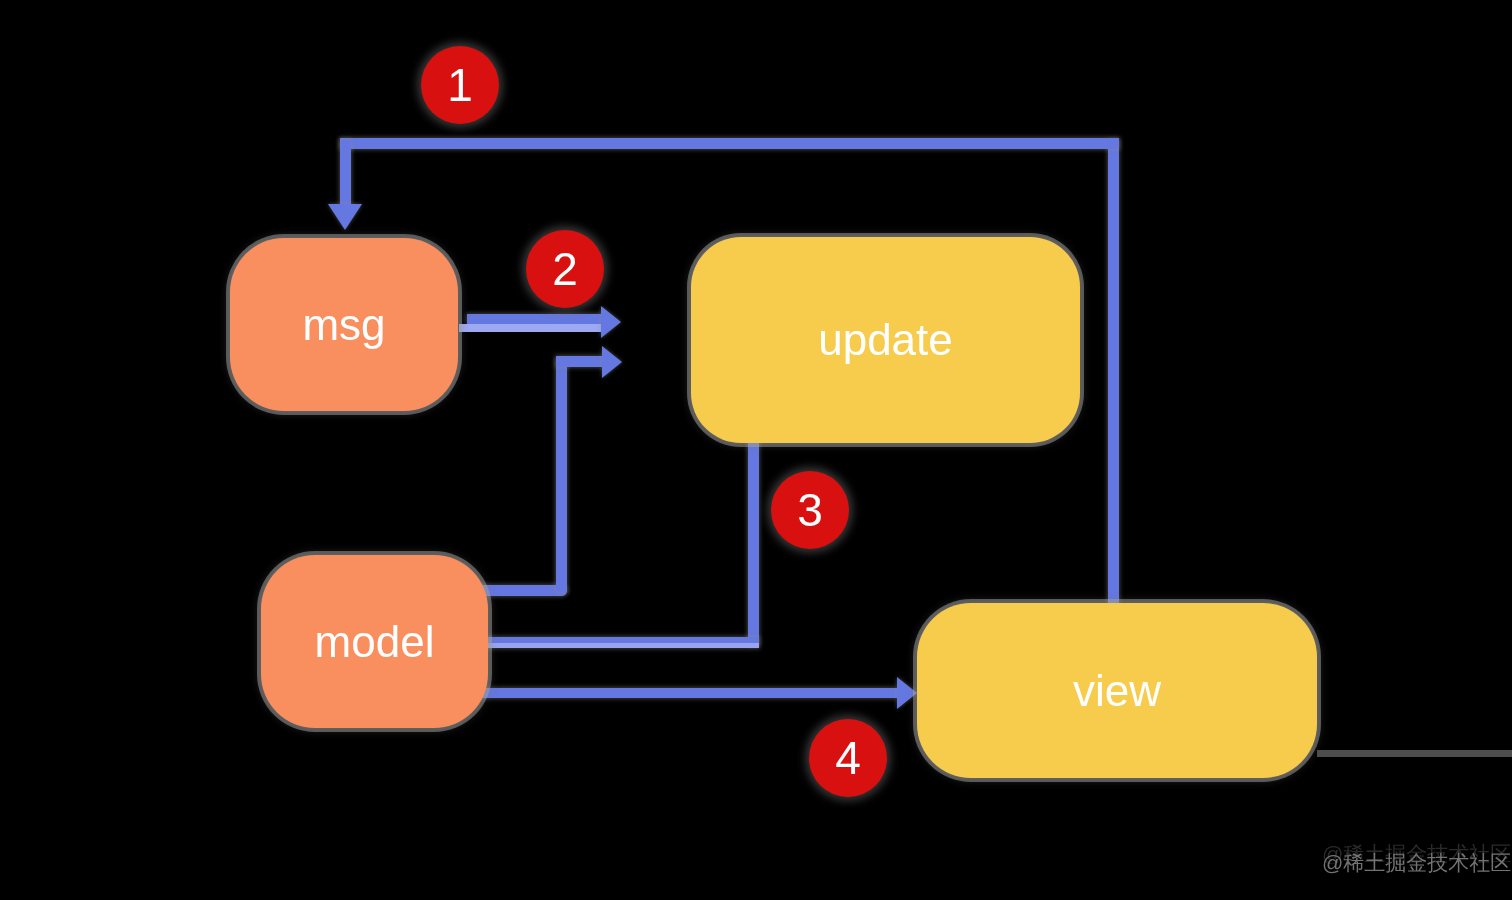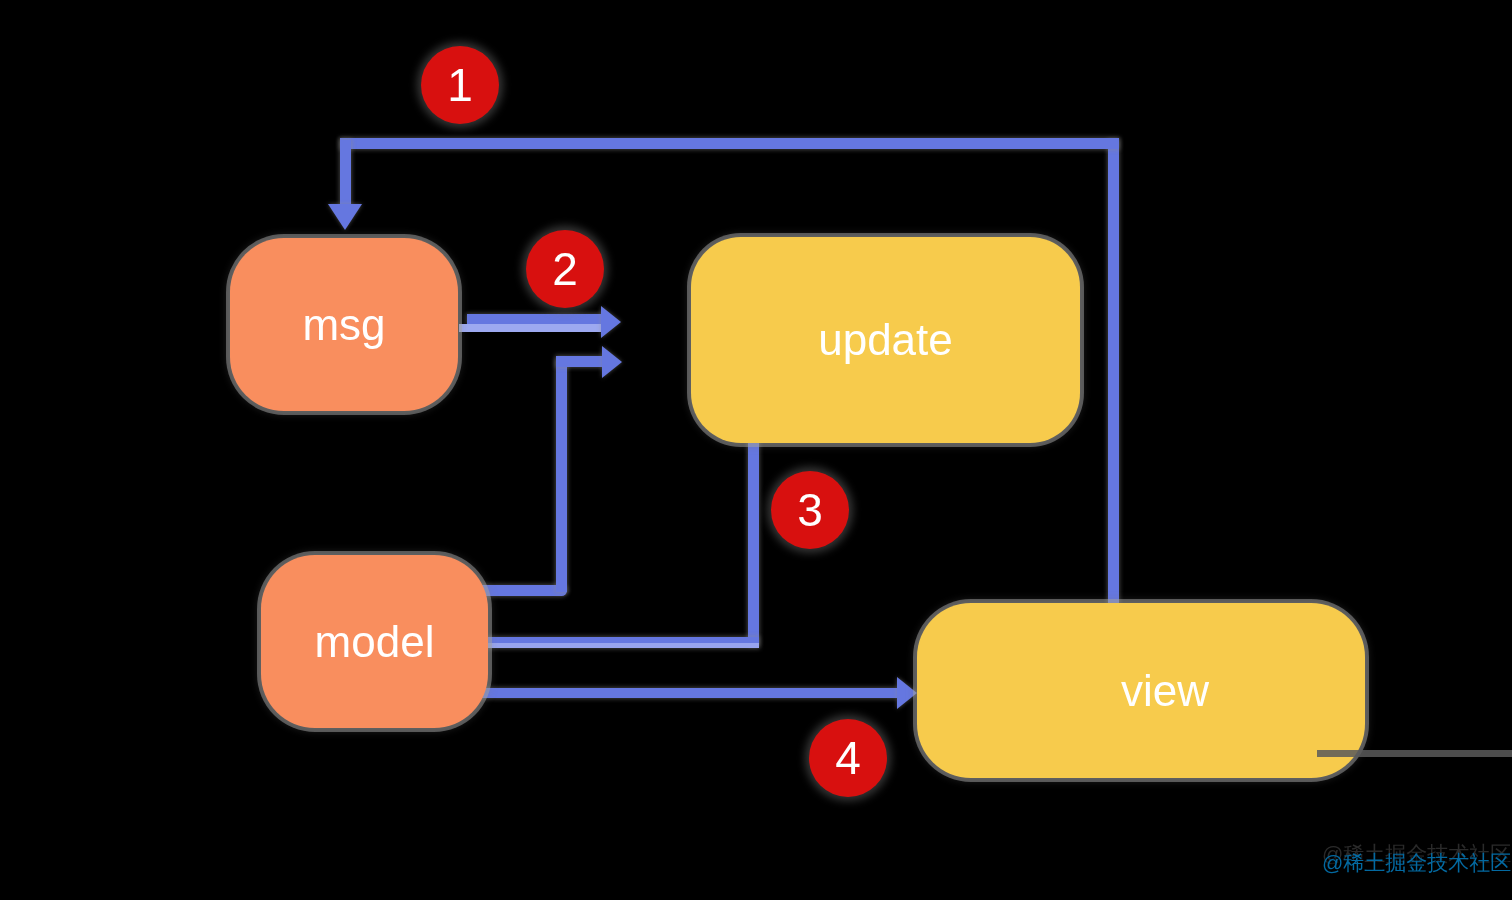--- a/index.html
+++ b/index.html
@@ -11,21 +11,21 @@
   .node{
     position:absolute;display:flex;align-items:center;justify-content:center;
     color:#ffffff;font-size:44px;font-weight:400;
     box-shadow:0 0 0 4px rgba(163,163,163,0.5), 0 0 10px 2px rgba(120,120,120,0.35);
   }
   .node-orange{background:#F98E5E;}
   .node-yellow{background:#F7CB4C;}
   .node-msg   {left:230px;top:238px;width:228px;height:173px;border-radius:54px;}
   .node-update{left:643px;top:237px;width:389px;height:206px;border-radius:50px;margin-left:48px;}
   .node-model {left:230px;top:555px;width:227px;height:173px;border-radius:54px;margin-left:31px;}
-  .node-view  {left:917px;top:603px;width:400px;height:175px;border-radius:54px;padding-left:48px;}
+  .node-view  {left:917px;top:603px;width:400px;height:175px;border-radius:54px;}
   
   .badge{
     position:absolute;width:78px;height:78px;border-radius:50%;
     background:#D8100F;color:#ffffff;font-size:46px;
     display:flex;align-items:center;justify-content:center;
     box-shadow:0 0 9px 4px rgba(120,120,120,0.45);
   }
   .badge-1{left:421px;top:46px;}
   .badge-2{left:526px;top:230px;}
   .badge-3{left:771px;top:471px;}
@@ -58,21 +58,21 @@
   
   .a3b-v   {left:748px;top:408px;width:11px;height:237px;}
   .a3b-h   {left:477px;top:637px;width:282px;height:11px;}
   .a3b-head{left:460px;top:626px;}
   
   .a4-h   {left:461px;top:688px;width:436px;height:10px;}
   .a4-head{left:897px;top:677px;}
   
   .gray-tail{position:absolute;left:1317px;top:750px;width:195px;height:7px;background:#5a5a5a;opacity:0.85;box-shadow:none;}
   .watermark{
-    position:absolute;left:1322px;top:849px;font-size:21px;color:#0369a1;
+    position:absolute;left:1322px;top:849px;font-size:21px;color:#737373;
     text-shadow:2px 3px 2px rgba(0,0,0,0.95), 0 -9px 0 rgba(150,150,150,0.28);
     white-space:nowrap;
   }
 </style>
 </head>
 <body>
 
 <div class="canvas">
 
   <div class="seg a1-v-right"></div>

